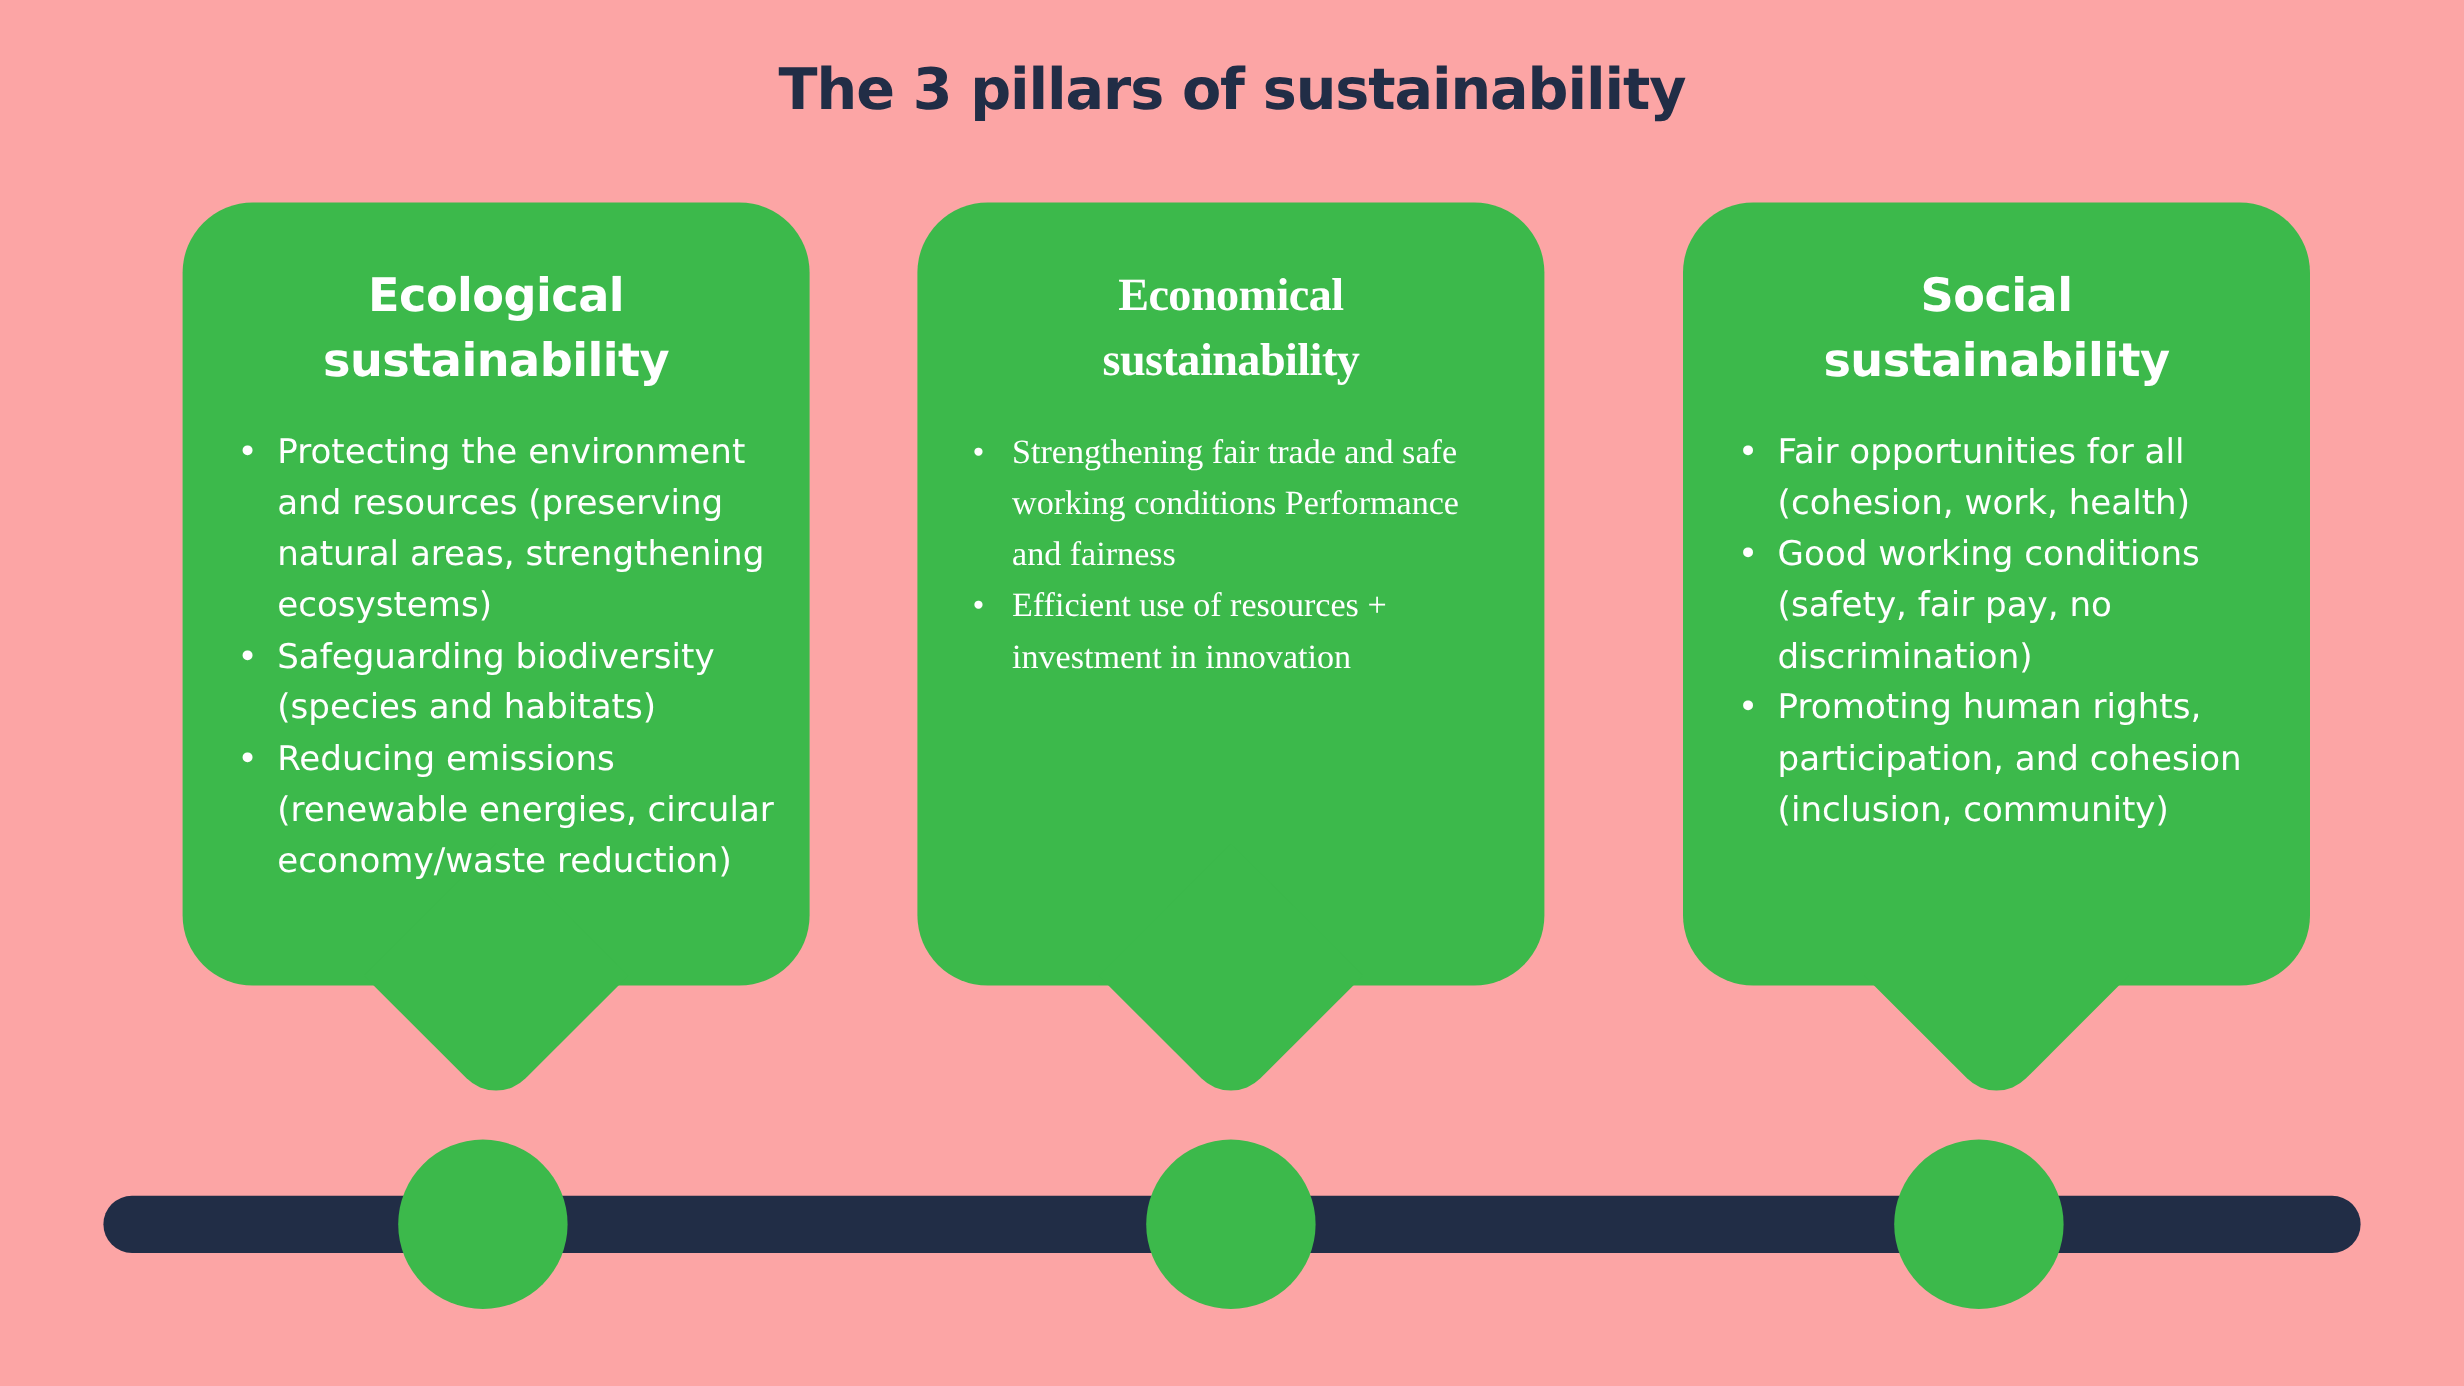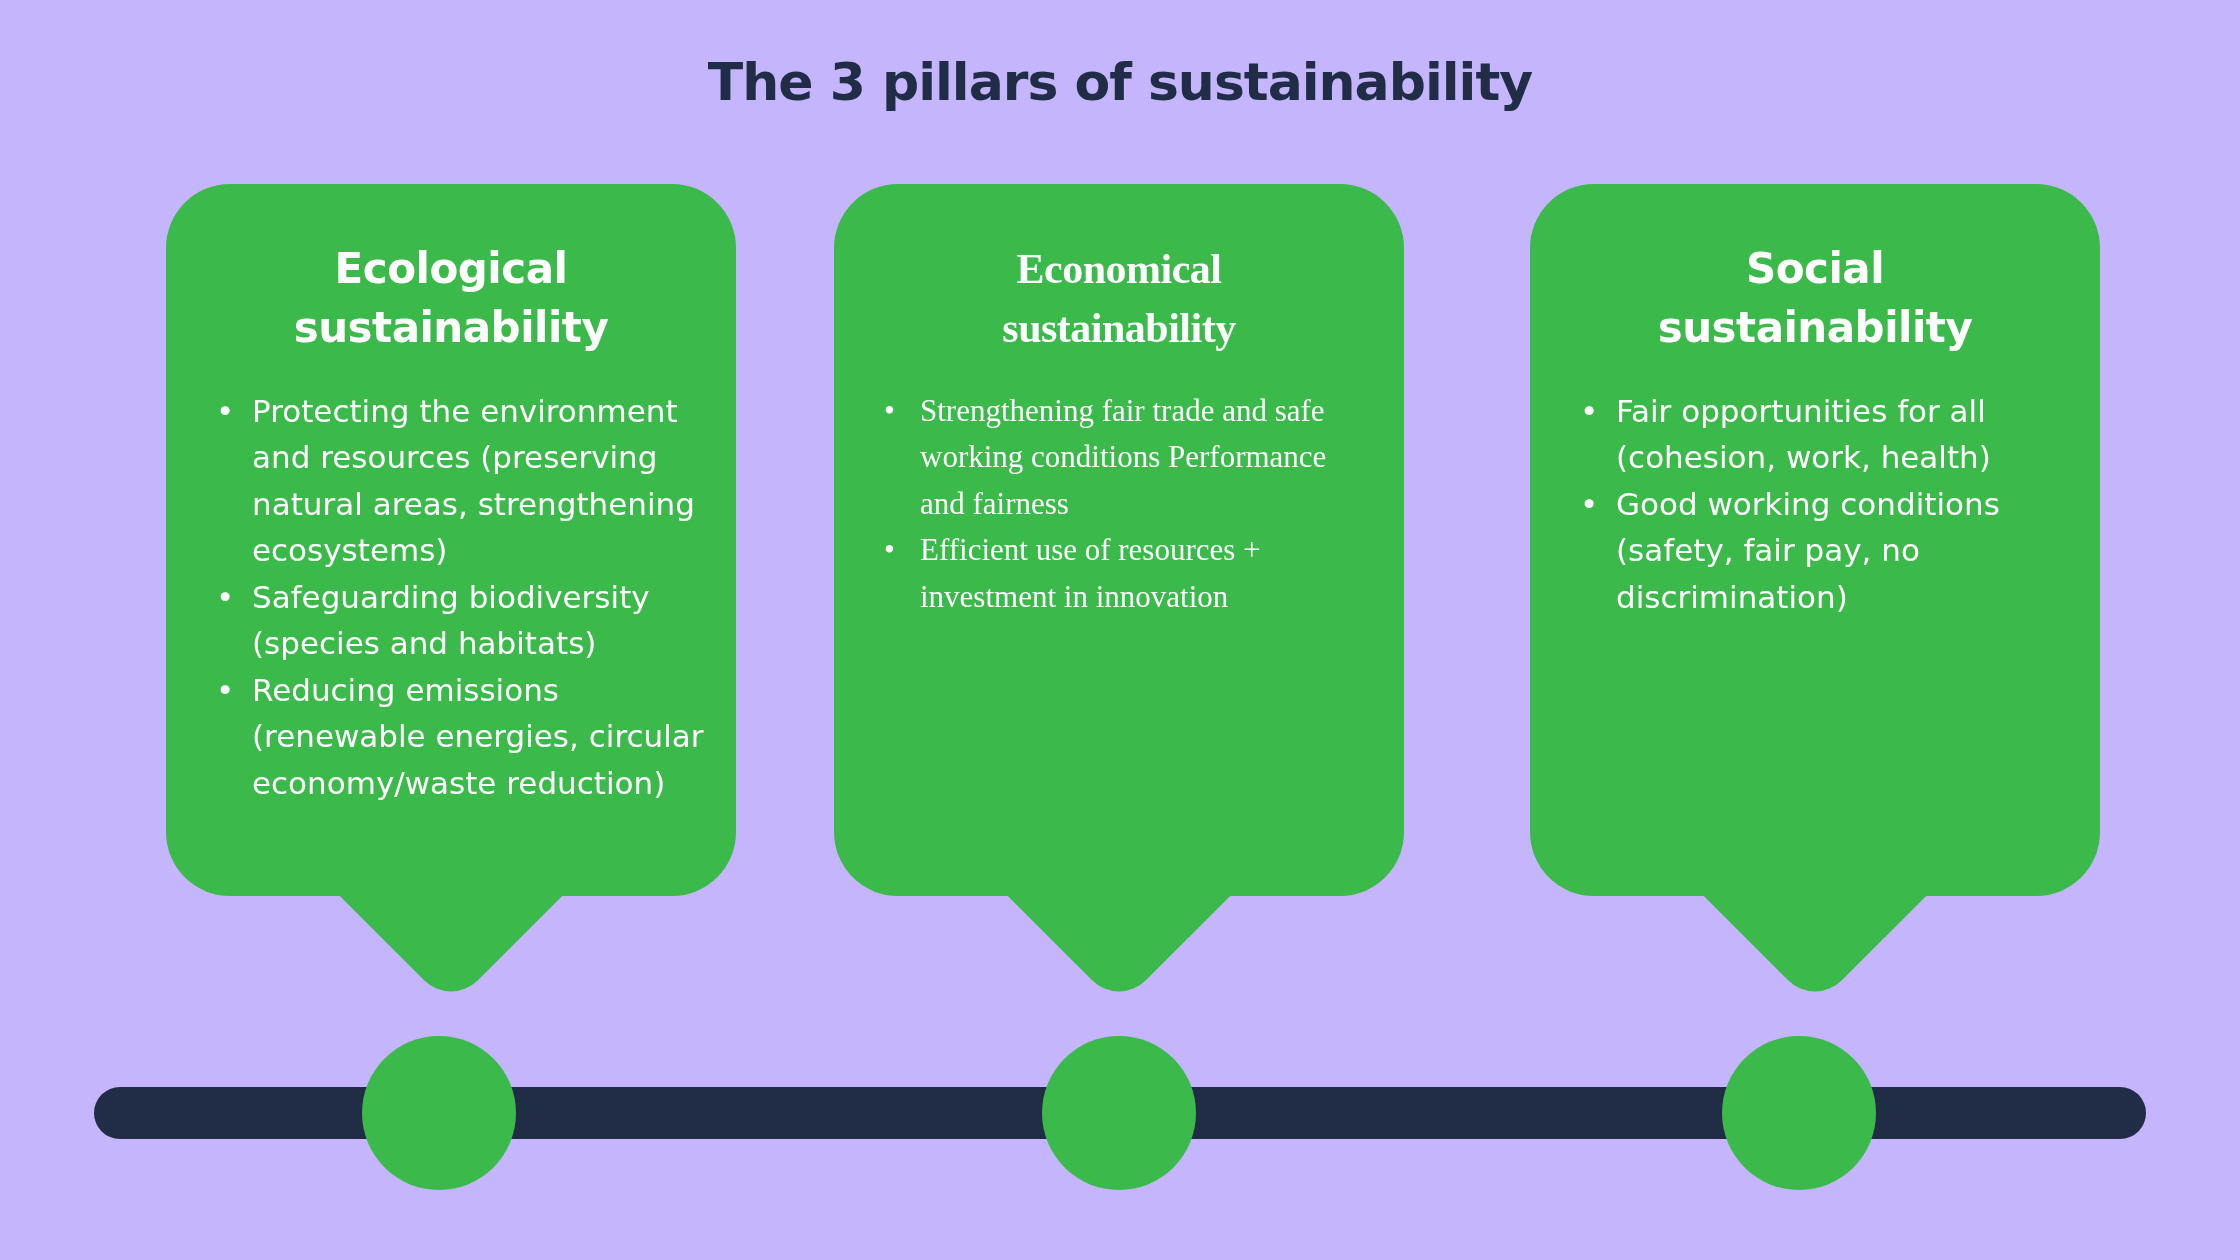--- a/index.html
+++ b/index.html
@@ -5,21 +5,21 @@
   html, body { margin: 0; padding: 0; }
   body {
     width: 2240px; height: 1260px;
     background: #F0F1F5;
     font-family: "DejaVu Sans", "Liberation Sans", sans-serif;
     overflow: hidden;
   }
   .stage {
     position: relative;
     width: 2240px; height: 1260px;
-    background: #c4b5fd;
+    background: #fca5a5;
   }
   .title {
     position: absolute;
     top: 52px; left: 0;
     width: 100%;
     margin: 0;
     text-align: center;
     font-size: 52px;
     font-weight: bold;
     letter-spacing: -1px;
@@ -126,20 +126,21 @@
 
   <section class="card card-3">
     <div class="card-tail"></div>
     <h2 class="card-heading">
       <span>Social</span>
       <span>sustainability</span>
     </h2>
     <ul class="card-bullets">
       <li>Fair opportunities for all (cohesion, work, health)</li>
       <li>Good working conditions (safety, fair pay, no discrimination)</li>
+      <li>Promoting human rights, participation, and cohesion (inclusion, community)</li>
     </ul>
   </section>
 
   <div class="timeline-bar"></div>
   <div class="timeline-dot dot-1"></div>
   <div class="timeline-dot dot-2"></div>
   <div class="timeline-dot dot-3"></div>
 
 </div>
 

